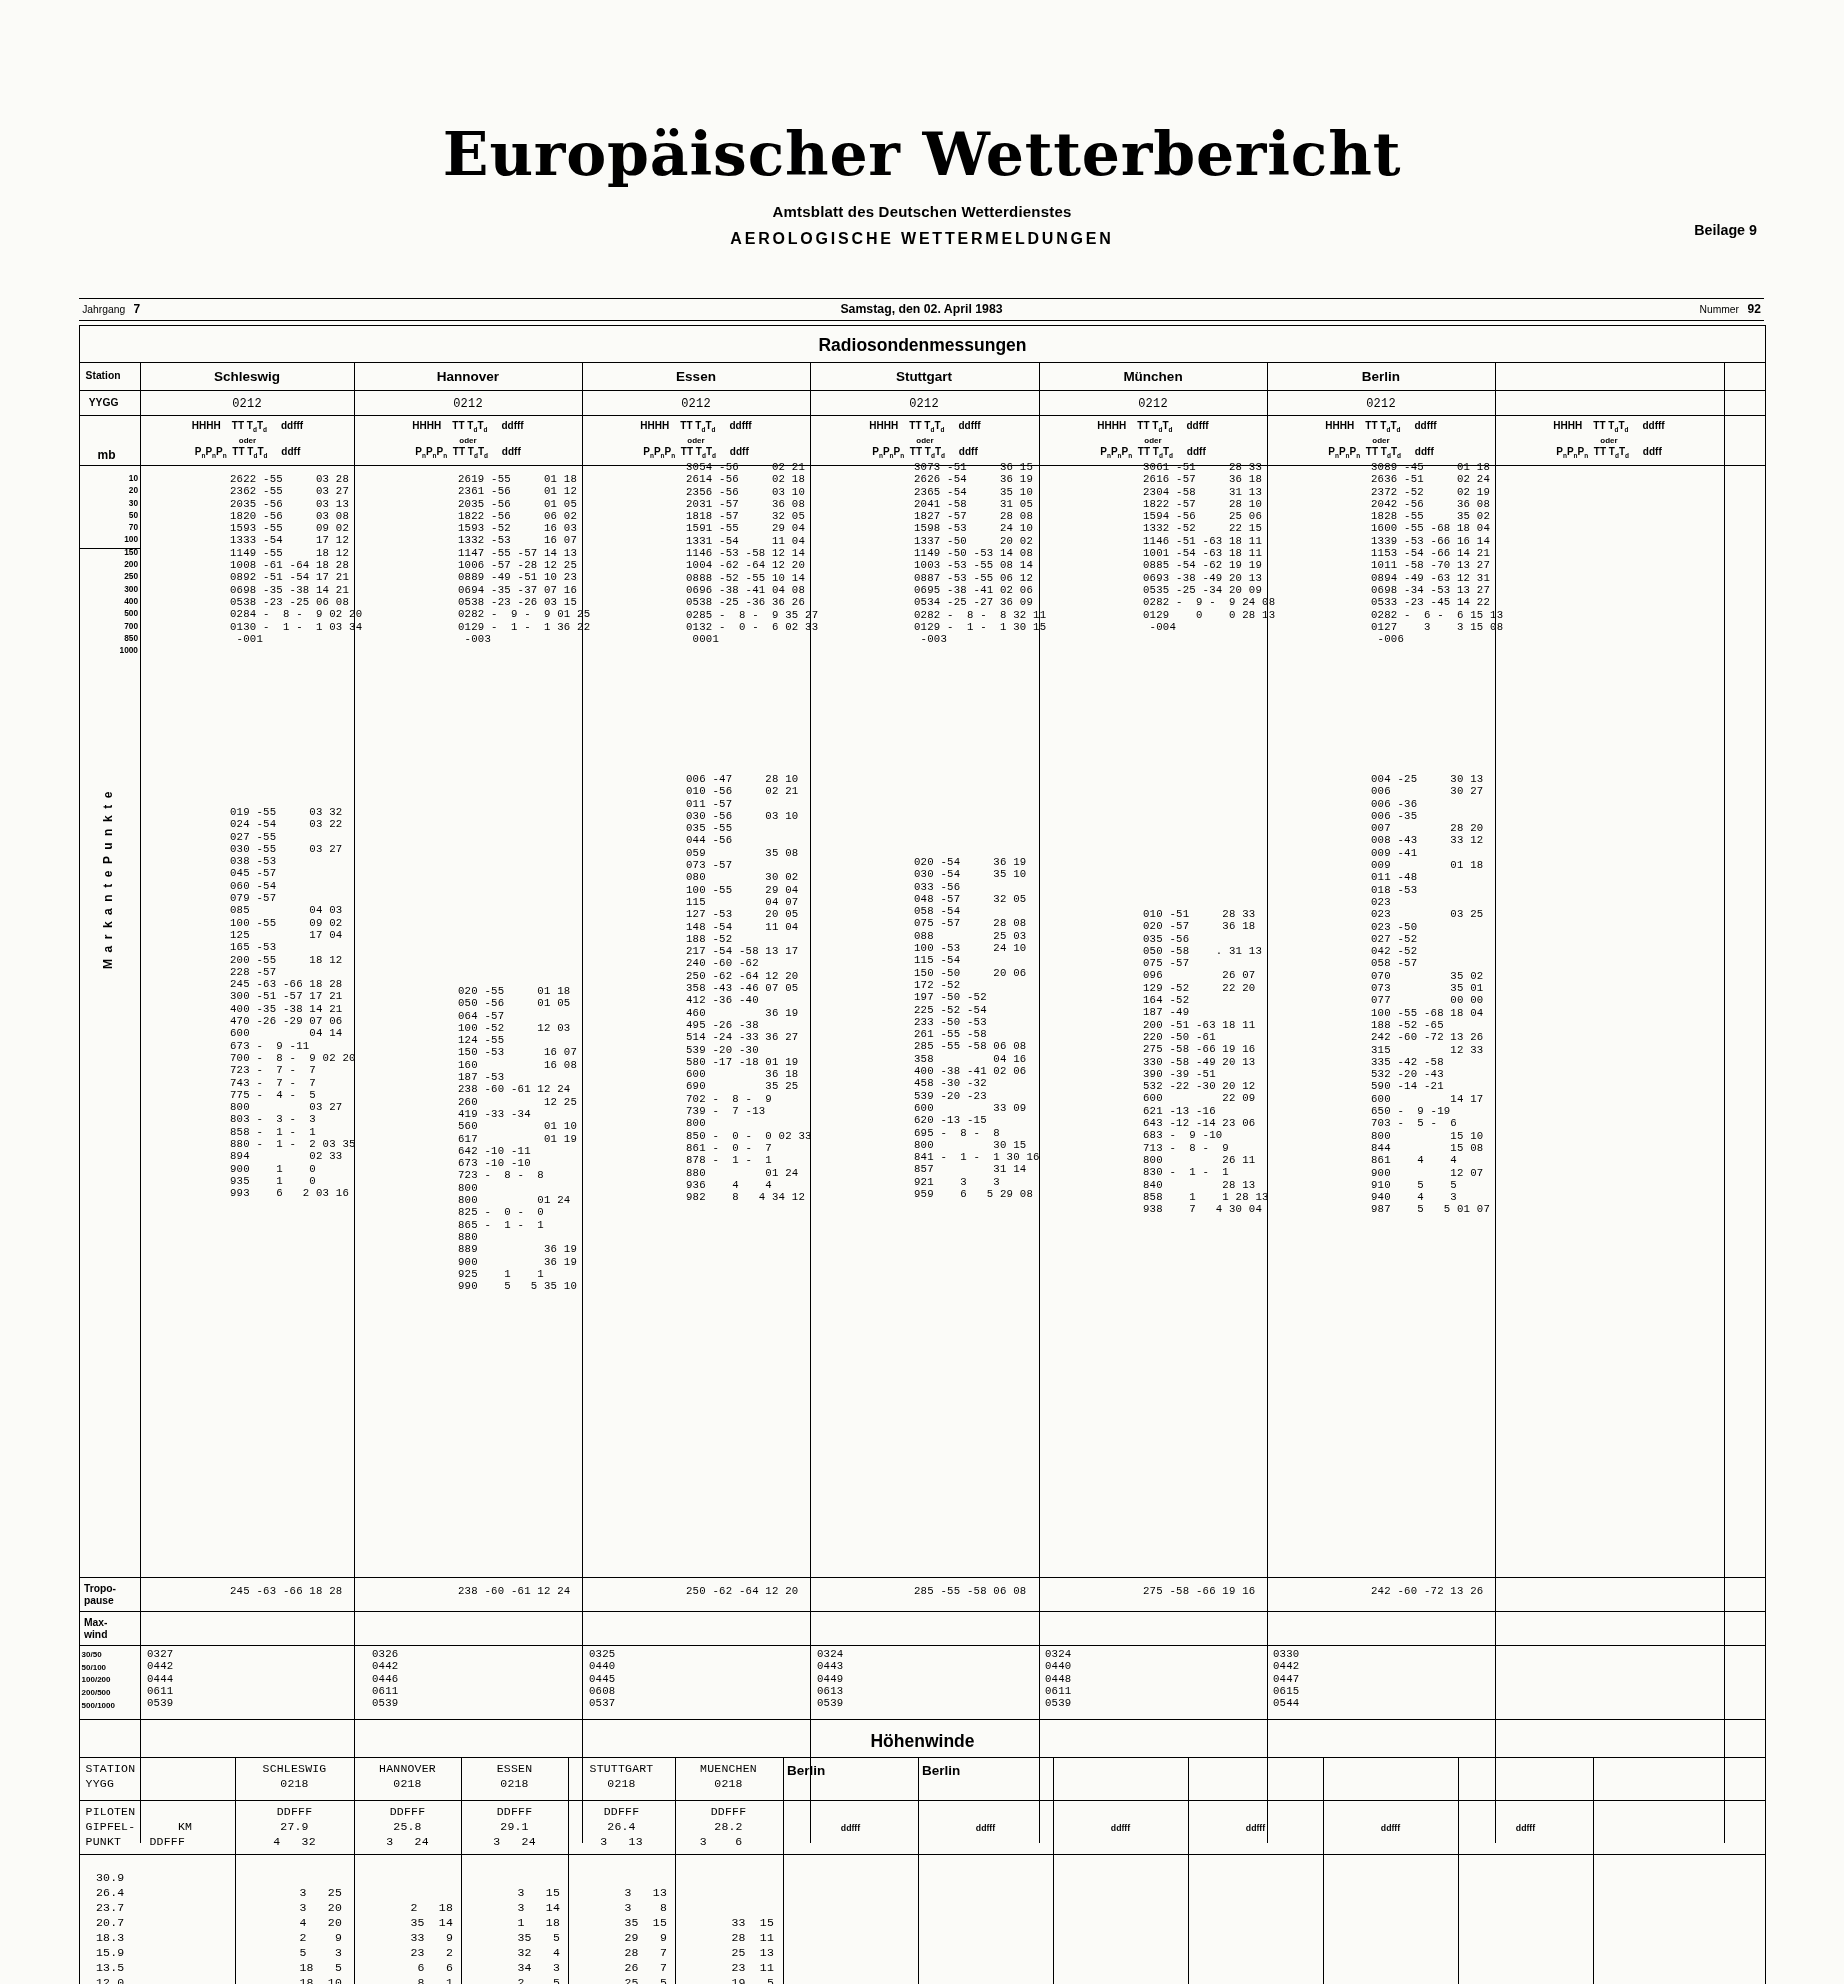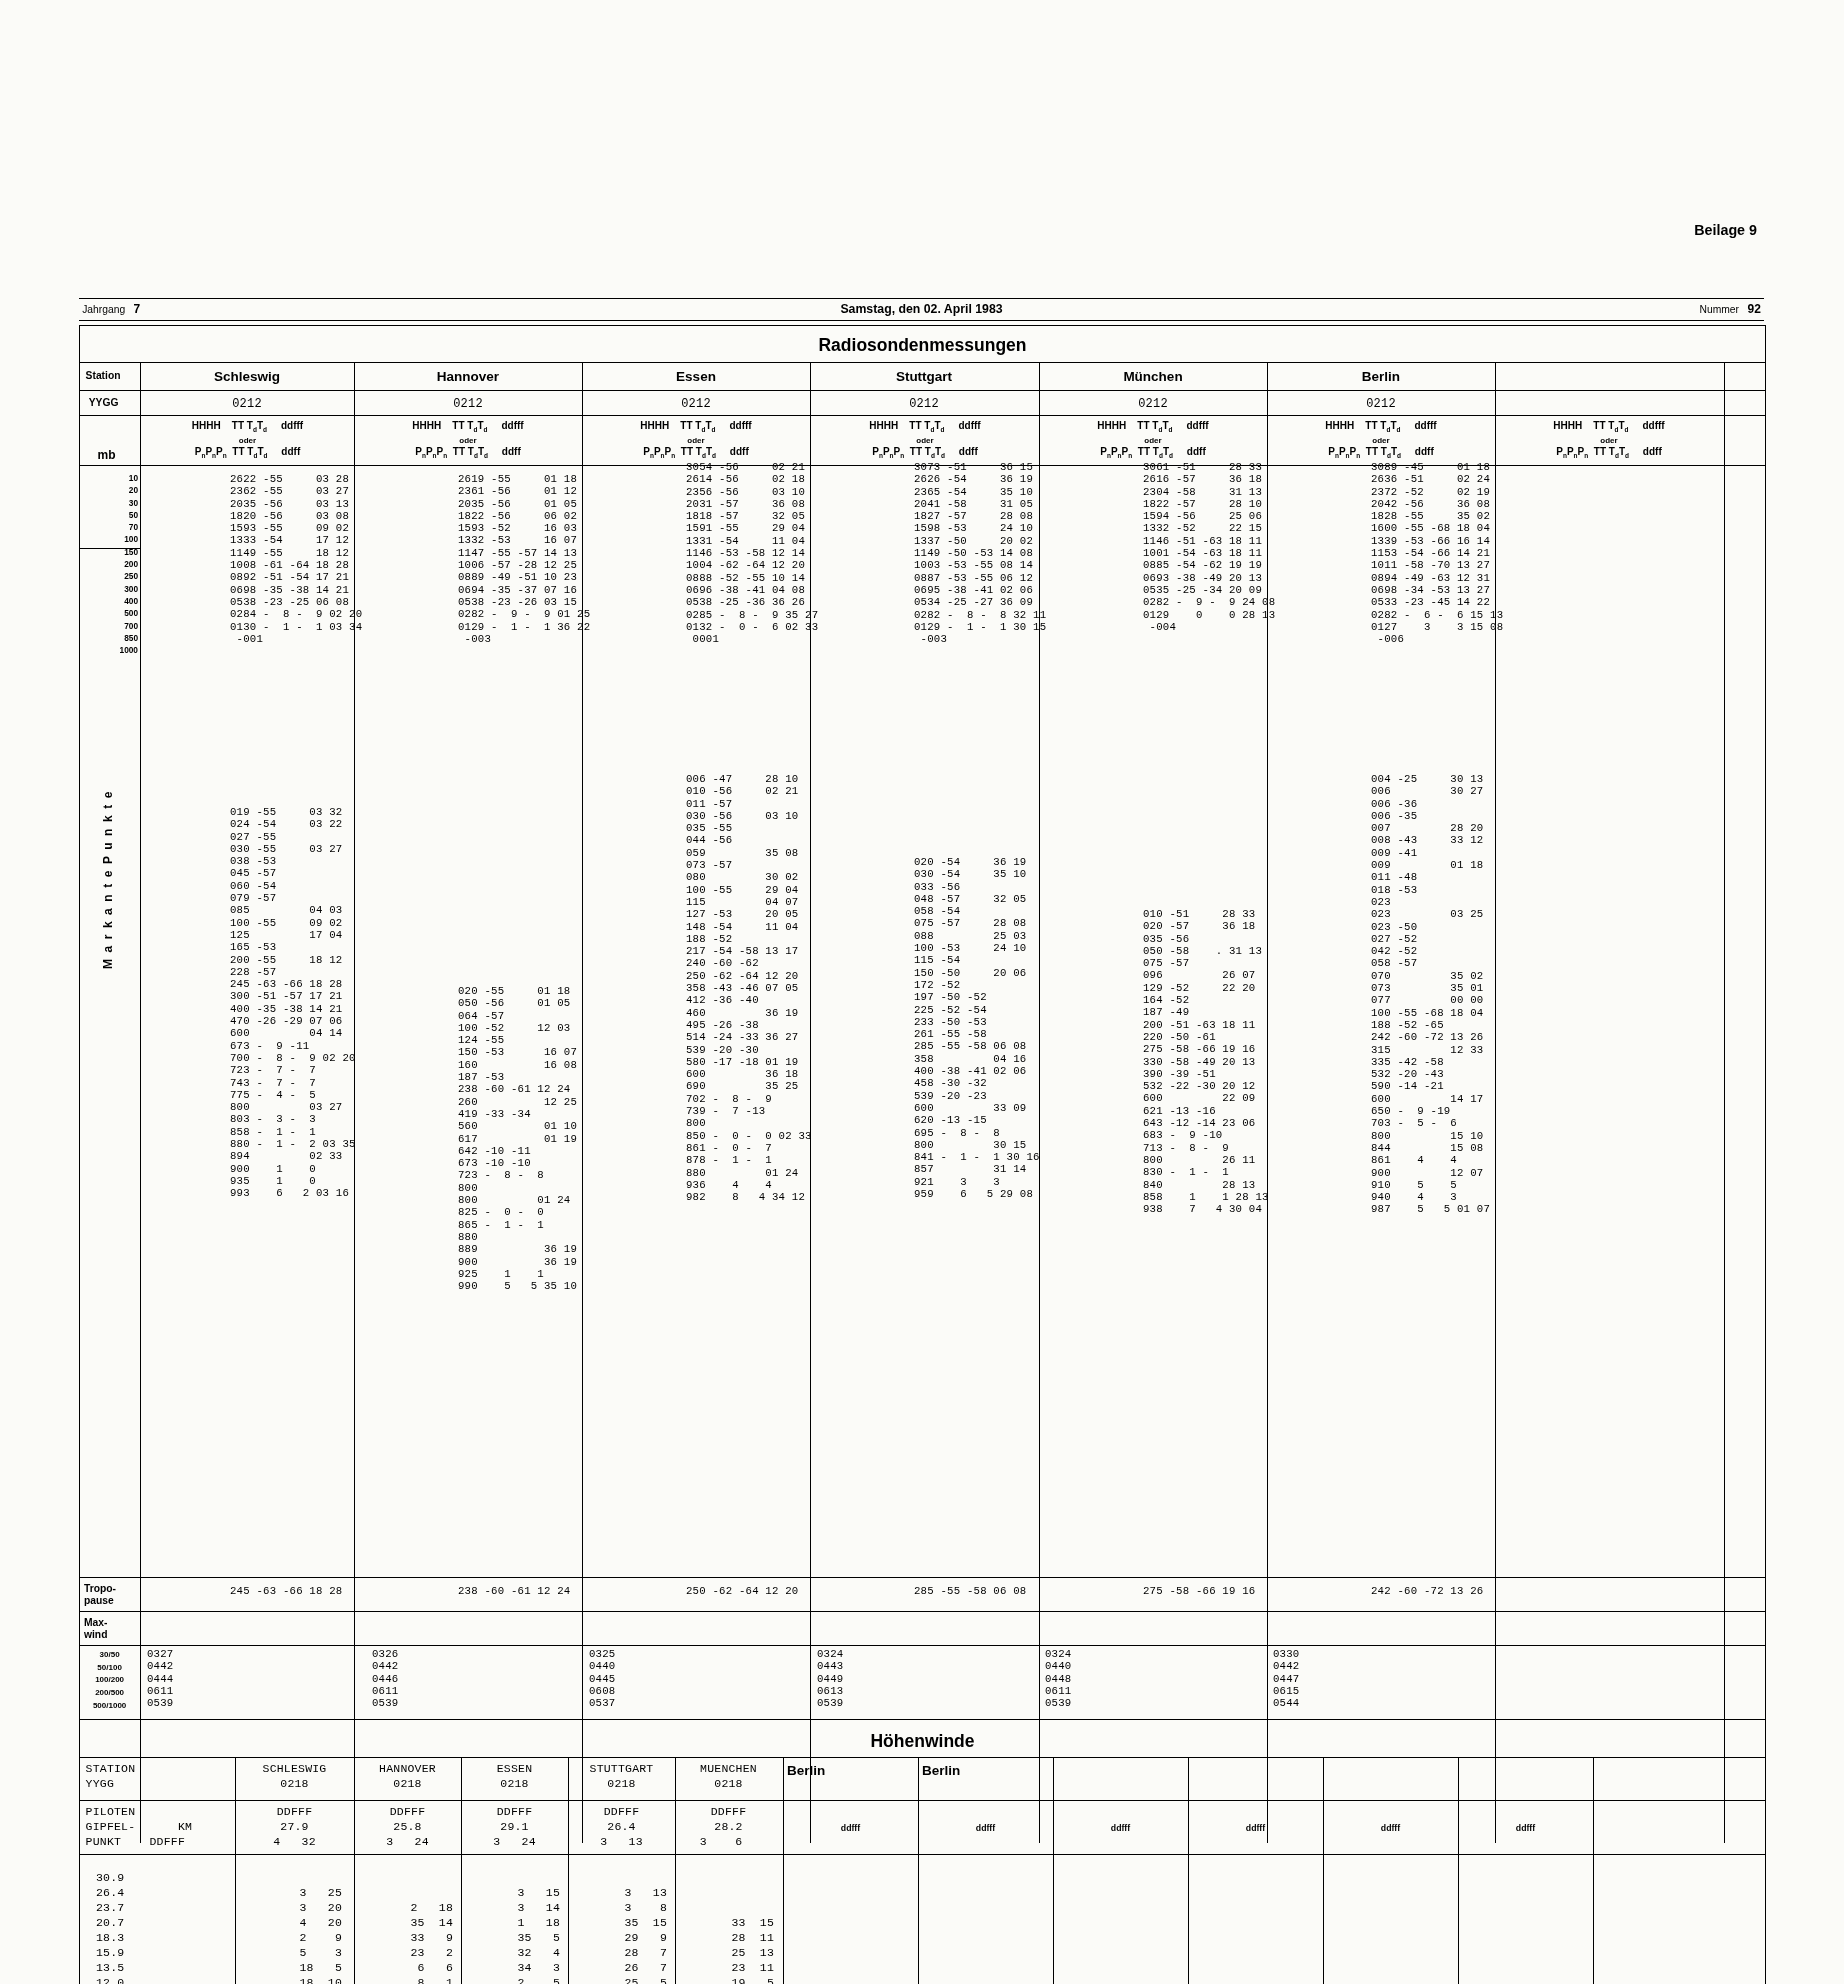--- a/index.html
+++ b/index.html
@@ -34,20 +34,25 @@
   .vert{position:absolute;writing-mode:vertical-rl;transform:rotate(180deg);font-size:12px;font-weight:bold;letter-spacing:1.6px;}
   .hdrsym{position:absolute;font-size:10px;font-weight:bold;text-align:center;white-space:pre;line-height:10.3px;}
   .tiny{position:absolute;font-size:8.7px;font-weight:bold;text-align:center;}
   sub{font-size:.65em;}
 </style>
 </head>
 <body>
 
 <div class="page">
 
+  <div class="masthead">
+    <div class="title">Europäischer Wetterbericht</div>
+    <div class="subtitle1">Amtsblatt des Deutschen Wetterdienstes</div>
+    <div class="subtitle2">AEROLOGISCHE WETTERMELDUNGEN</div>
+  </div>
   <div class="beilage">Beilage  9</div>
 
   <div class="issueline">
     <div class="jg">
       <span>Jahrgang</span>
       <span style="font-size:12px;font-weight:bold;margin-left:5.6px;">7</span>
     </div>
     <div class="date">Samstag, den 02. April 1983</div>
     <div class="nr">
       <span>Nummer</span>
@@ -398,21 +403,21 @@
     <div class="num" style="left:606px;top:1259px;">250 -62 -64 12 20</div>
     <div class="num" style="left:834px;top:1259px;">285 -55 -58 06 08</div>
     <div class="num" style="left:1063px;top:1259px;">275 -58 -66 19 16</div>
     <div class="num" style="left:1291px;top:1259px;">242 -60 -72 13 26</div>
 
     <div class="hline" style="top:1285px;"></div>
     <div class="smalllabel" style="left:4px;top:1291px;line-height:12px;white-space:pre;">Max-
 wind</div>
     <div class="hline" style="top:1319px;"></div>
 
-    <div class="rowlabels" id="mwlevels" style="left:1.6px;top:1323px;width:56px;text-align:center;font-size:8px;line-height:12.7px;">30/50
+    <div class="rowlabels" id="mwlevels" style="left:1.6px;top:1323px;width:56px;text-align:left;font-size:8px;line-height:12.7px;">30/50
 50/100
 100/200
 200/500
 500/1000</div>
 
     <div class="num" style="left:67px;top:1322px;">0327
 0442
 0444
 0611
 0539</div>

